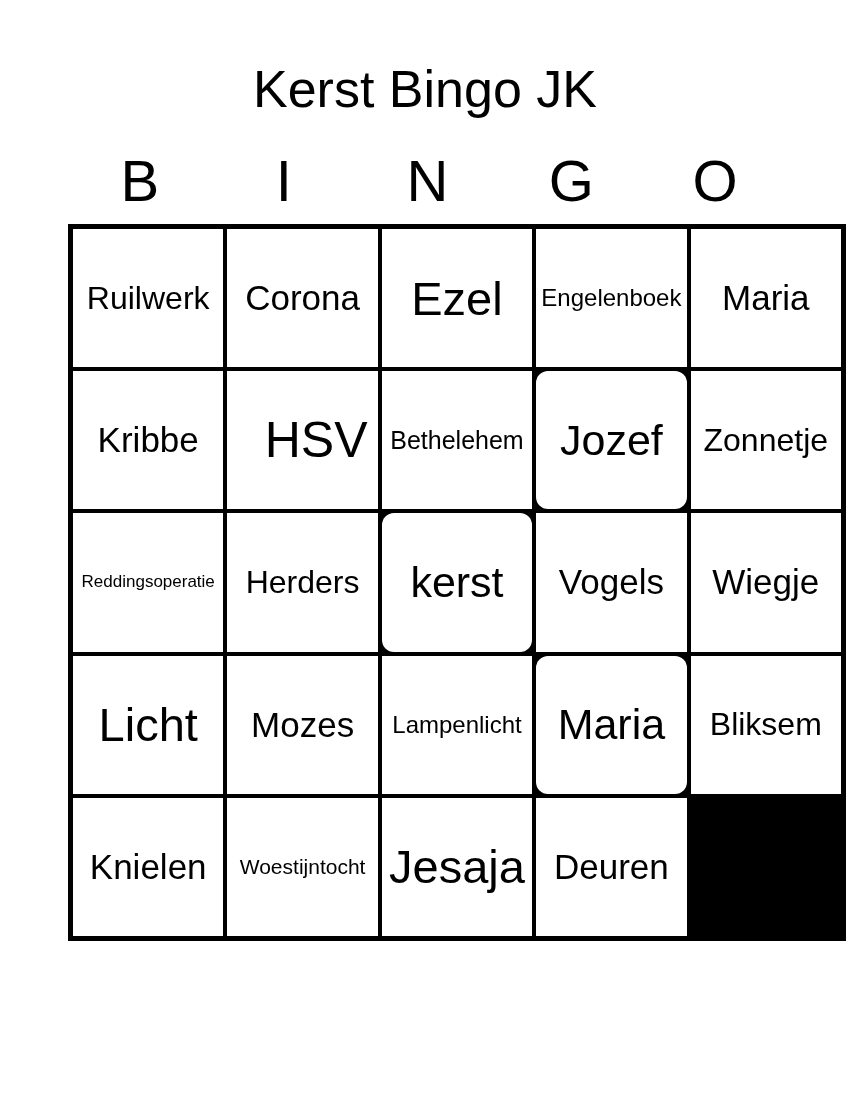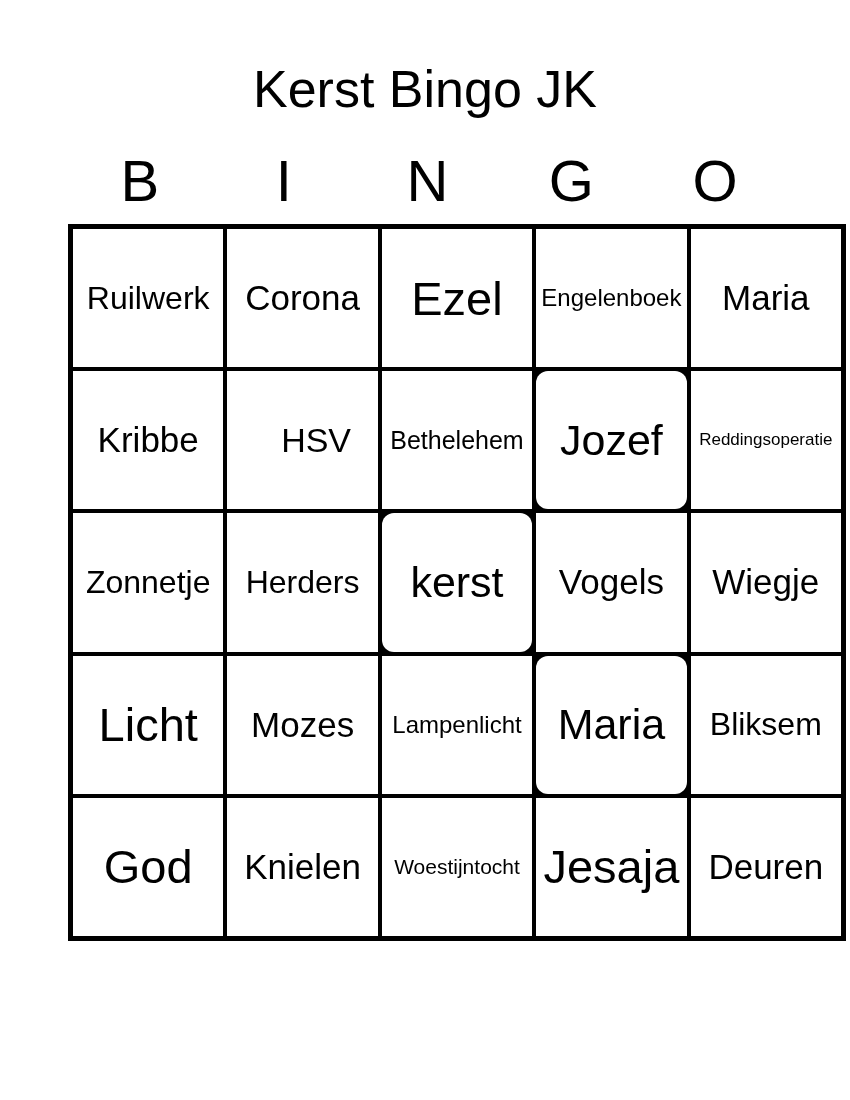--- a/index.html
+++ b/index.html
@@ -69,21 +69,21 @@
   
   .fs17 { font-size: 17px; }
   .fs21 { font-size: 21px; }
   .fs24 { font-size: 24px; }
   .fs25 { font-size: 25px; }
   .fs32 { font-size: 32px; }
   .fs35 { font-size: 35px; }
   .fs39 { font-size: 47px; }
   .fs43 { font-size: 43px; border-radius: 12px; }
   .fs47 { font-size: 47px; }
-  .fs50 { font-size: 34px; padding-left: 27px; }
+  .fs50 { font-size: 50px; padding-left: 27px; }
 </style>
 </head>
 <body>
 
 <div class="page">
 
   <div class="card-title">Kerst Bingo JK</div>
 
   <div class="bingo-header">
     <div class="bingo-letter">B</div>
@@ -98,34 +98,33 @@
     <div class="cell fs32">Ruilwerk</div>
     <div class="cell fs35">Corona</div>
     <div class="cell fs47">Ezel</div>
     <div class="cell fs24">Engelenboek</div>
     <div class="cell fs35">Maria</div>
 
     <div class="cell fs35">Kribbe</div>
     <div class="cell fs50">HSV</div>
     <div class="cell fs25">Bethelehem</div>
     <div class="cell fs43">Jozef</div>
+    <div class="cell fs32">Zonnetje</div>
+
     <div class="cell fs17">Reddingsoperatie</div>
-
-    <div class="cell fs32">Zonnetje</div>
     <div class="cell fs32">Herders</div>
     <div class="cell fs43">kerst</div>
     <div class="cell fs35">Vogels</div>
     <div class="cell fs35">Wiegje</div>
 
     <div class="cell fs47">Licht</div>
     <div class="cell fs35">Mozes</div>
     <div class="cell fs24">Lampenlicht</div>
     <div class="cell fs43">Maria</div>
     <div class="cell fs32">Bliksem</div>
 
-    <div class="cell fs47">God</div>
     <div class="cell fs35">Knielen</div>
     <div class="cell fs21">Woestijntocht</div>
     <div class="cell fs39">Jesaja</div>
     <div class="cell fs35">Deuren</div>
   </div>
 
 </div>
 
 </body></html>

